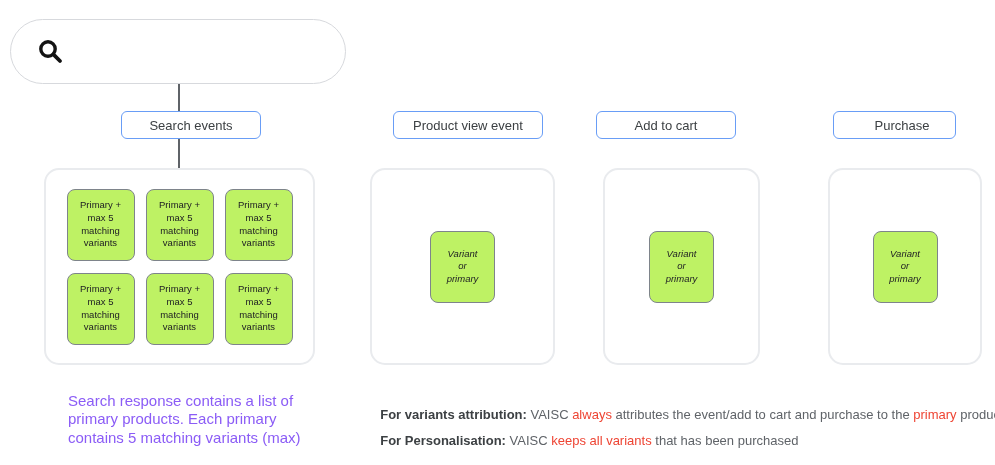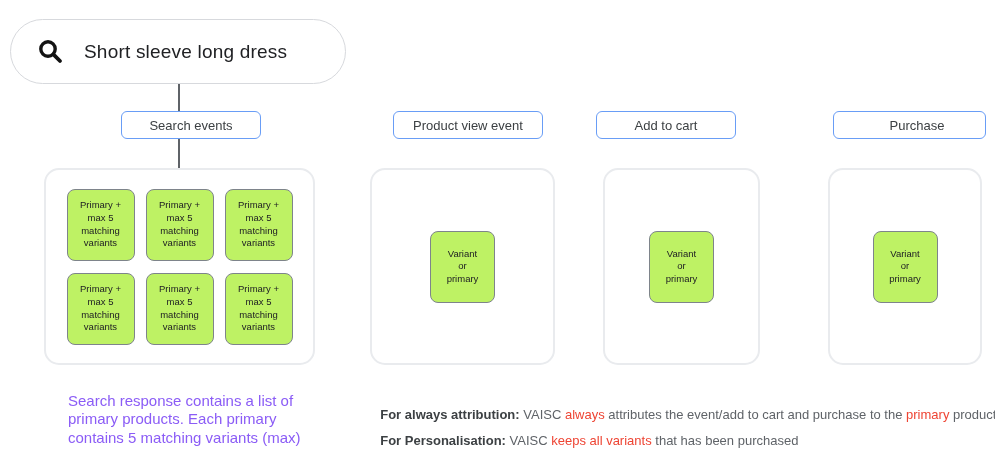--- a/index.html
+++ b/index.html
@@ -26,21 +26,21 @@
   
   .event-label {
     position: absolute; top: 111px; height: 28px;
     border: 1.5px solid #699df6; border-radius: 6px; background: #fff;
     display: flex; align-items: center; justify-content: center;
     font-size: 13px; color: #3c4043;
   }
   .lbl-0 { left: 121px; width: 140px; }
   .lbl-1 { left: 393px; width: 150px; }
   .lbl-2 { left: 596px; width: 140px; }
-  .lbl-3 { left: 833px; width: 153px; padding-left: 15px; }
+  .lbl-3 { left: 833px; width: 123px; padding-left: 15px; }
 
   
   .event-container {
     position: absolute; top: 168px; height: 197px;
     border: 2.5px solid #e9ebee; border-radius: 15px; background: #fff;
     display: flex; align-items: center; justify-content: center;
     align-content: center; flex-wrap: wrap; column-gap: 11px; row-gap: 12px;
   }
   .cont-0 { left: 44px;  width: 271px; }
   .cont-1 { left: 370px; width: 185px; }
@@ -48,21 +48,21 @@
   .cont-3 { left: 828px; width: 154px; }
 
   
   .mini-box {
     border: 1px solid #7e848b; border-radius: 8px; background: #bef264;
     display: flex; align-items: center; justify-content: center;
     text-align: center; white-space: pre-line;
     font-size: 9.5px; line-height: 1.32; color: #202124;
   }
   .mini-primary { width: 68px; height: 72px; }
-  .mini-variant { width: 65px; height: 72px; }
+  .mini-variant { width: 65px; height: 72px; font-style: italic; }
 
   
   .note-left {
     position: absolute; left: 68px; top: 392px;
     font-size: 15px; line-height: 1.22; color: #8b5cf6; white-space: pre-line;
   }
   .note-line { position: absolute; left: 373px; font-size: 13px; color: #5f6368; white-space: pre; }
   .line-ranking { top: 392px; }
   .line-personalisation { top: 418px; }
   .seg-bold { font-weight: bold; color: #3c4043; }
@@ -72,21 +72,20 @@
 </head>
 <body>
 
 <div class="search-pill">
   <span style="display:flex;">
     <svg width="27" height="27" viewBox="0 0 27 27">
       <circle cx="11" cy="11" r="7.2" fill="none" stroke="#131313" stroke-width="3.4"></circle>
       <line x1="16.4" y1="16.4" x2="23" y2="23" stroke="#131313" stroke-width="3.8" stroke-linecap="round"></line>
     </svg>
   </span>
-  <span class="query">Short sleeve long dress</span>
 </div>
 
 <div class="connector conn-a"></div>
 <div class="connector conn-b"></div>
 
 <div class="event-label lbl-0">
   <span>Search events</span>
 </div>
 <div class="event-label lbl-1">
   <span>Product view event</span>
@@ -141,18 +140,18 @@
   <div class="mini-box mini-variant">Variant
 or
 primary</div>
 </div>
 
 <div class="note-left">Search response contains a list of
 primary products. Each primary
 contains 5 matching variants (max)</div>
 
 <div class="note-line line-ranking">
-  <span class="seg-bold">For always attribution:</span><span class="seg-gray"> VAISC </span><span class="seg-red">always</span><span class="seg-gray"> attributes the event/add to cart and purchase to the </span><span class="seg-red">primary</span><span class="seg-gray"> product.</span>
+  <span class="seg-bold">For variants attribution:</span><span class="seg-gray"> VAISC </span><span class="seg-red">always</span><span class="seg-gray"> attributes the event/add to cart and purchase to the </span><span class="seg-red">primary</span><span class="seg-gray"> product.</span>
 </div>
 
 <div class="note-line line-personalisation">
   <span class="seg-bold">For Personalisation:</span><span class="seg-gray"> VAISC </span><span class="seg-red">keeps all variants</span><span class="seg-gray"> that has been purchased</span>
 </div>
 
 </body></html>

